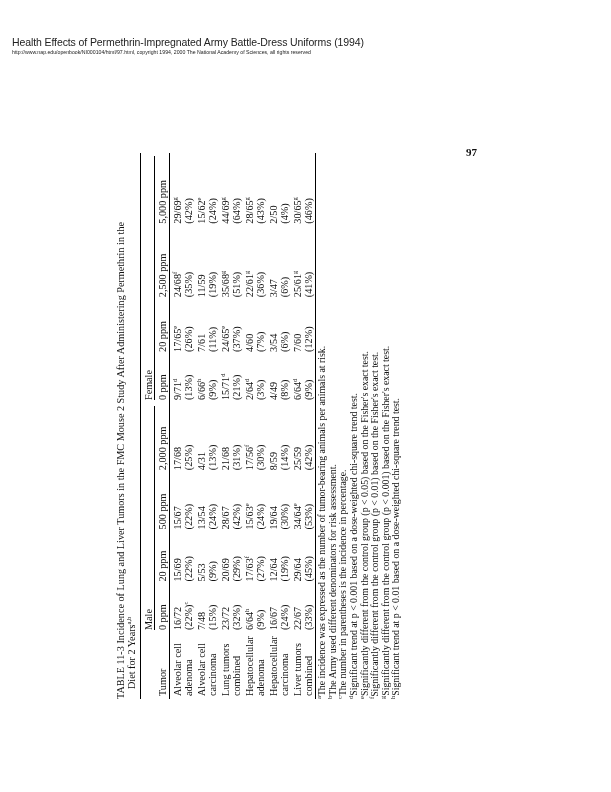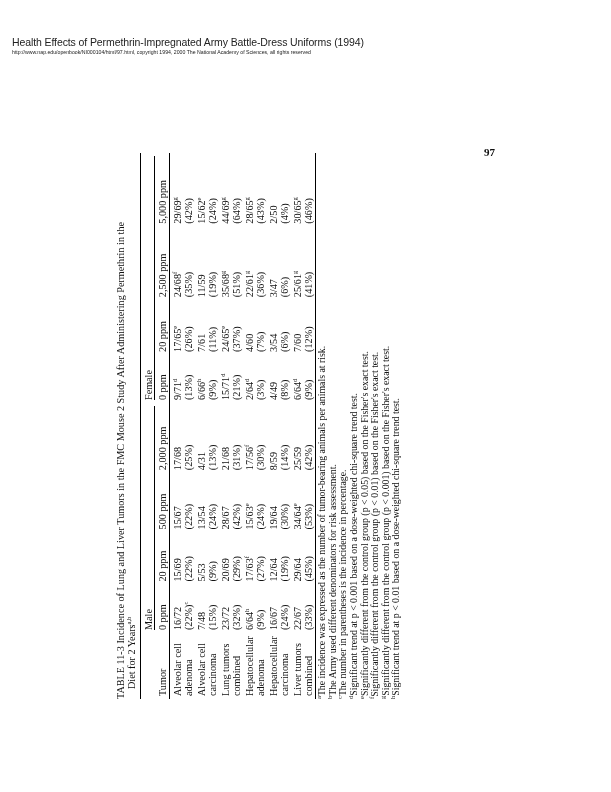--- a/index.html
+++ b/index.html
@@ -1,20 +1,20 @@
 <!DOCTYPE html>
 <html><head>
 <meta charset="utf-8">
 <style>
   html, body { margin:0; padding:0; }
   body { width:611px; height:792px; background:#ffffff; position:relative; overflow:hidden; color:#111; }
   .hdr { position:absolute; left:12px; top:36px; font-family:"Liberation Sans", sans-serif; }
   .hdr-title { font-size:10.5px; color:#222; letter-spacing:-0.1px; }
   .hdr-url { font-size:5.2px; color:#222; margin-top:1px; white-space:nowrap; }
-  .pageno { position:absolute; left:484px; top:146px; font-family:"Liberation Serif", serif; font-weight:bold; font-size:11px; }
+  .pageno { position:absolute; left:466px; top:146px; font-family:"Liberation Serif", serif; font-weight:bold; font-size:11px; }
   .rot { position:absolute; left:8px; top:266px; width:540px; height:326px;
          transform:rotate(-90deg); transform-origin:50% 50%;
          font-family:"Liberation Serif", serif; font-size:10.2px; line-height:1.08; }
   .caption { margin:0 0 3px 0; }
   .caption .ind { padding-left:10px; display:block; }
   table { border-collapse:collapse; width:100%; }
   thead tr.top th { border-top:1.5px solid #000; }
   th, td { text-align:left; padding:0 3px; font-weight:normal; vertical-align:top; white-space:nowrap; }
   th.grp { padding-top:2px; }
   th.grp span { border-bottom:1px solid #000; display:inline-block; padding-right:4px; }

